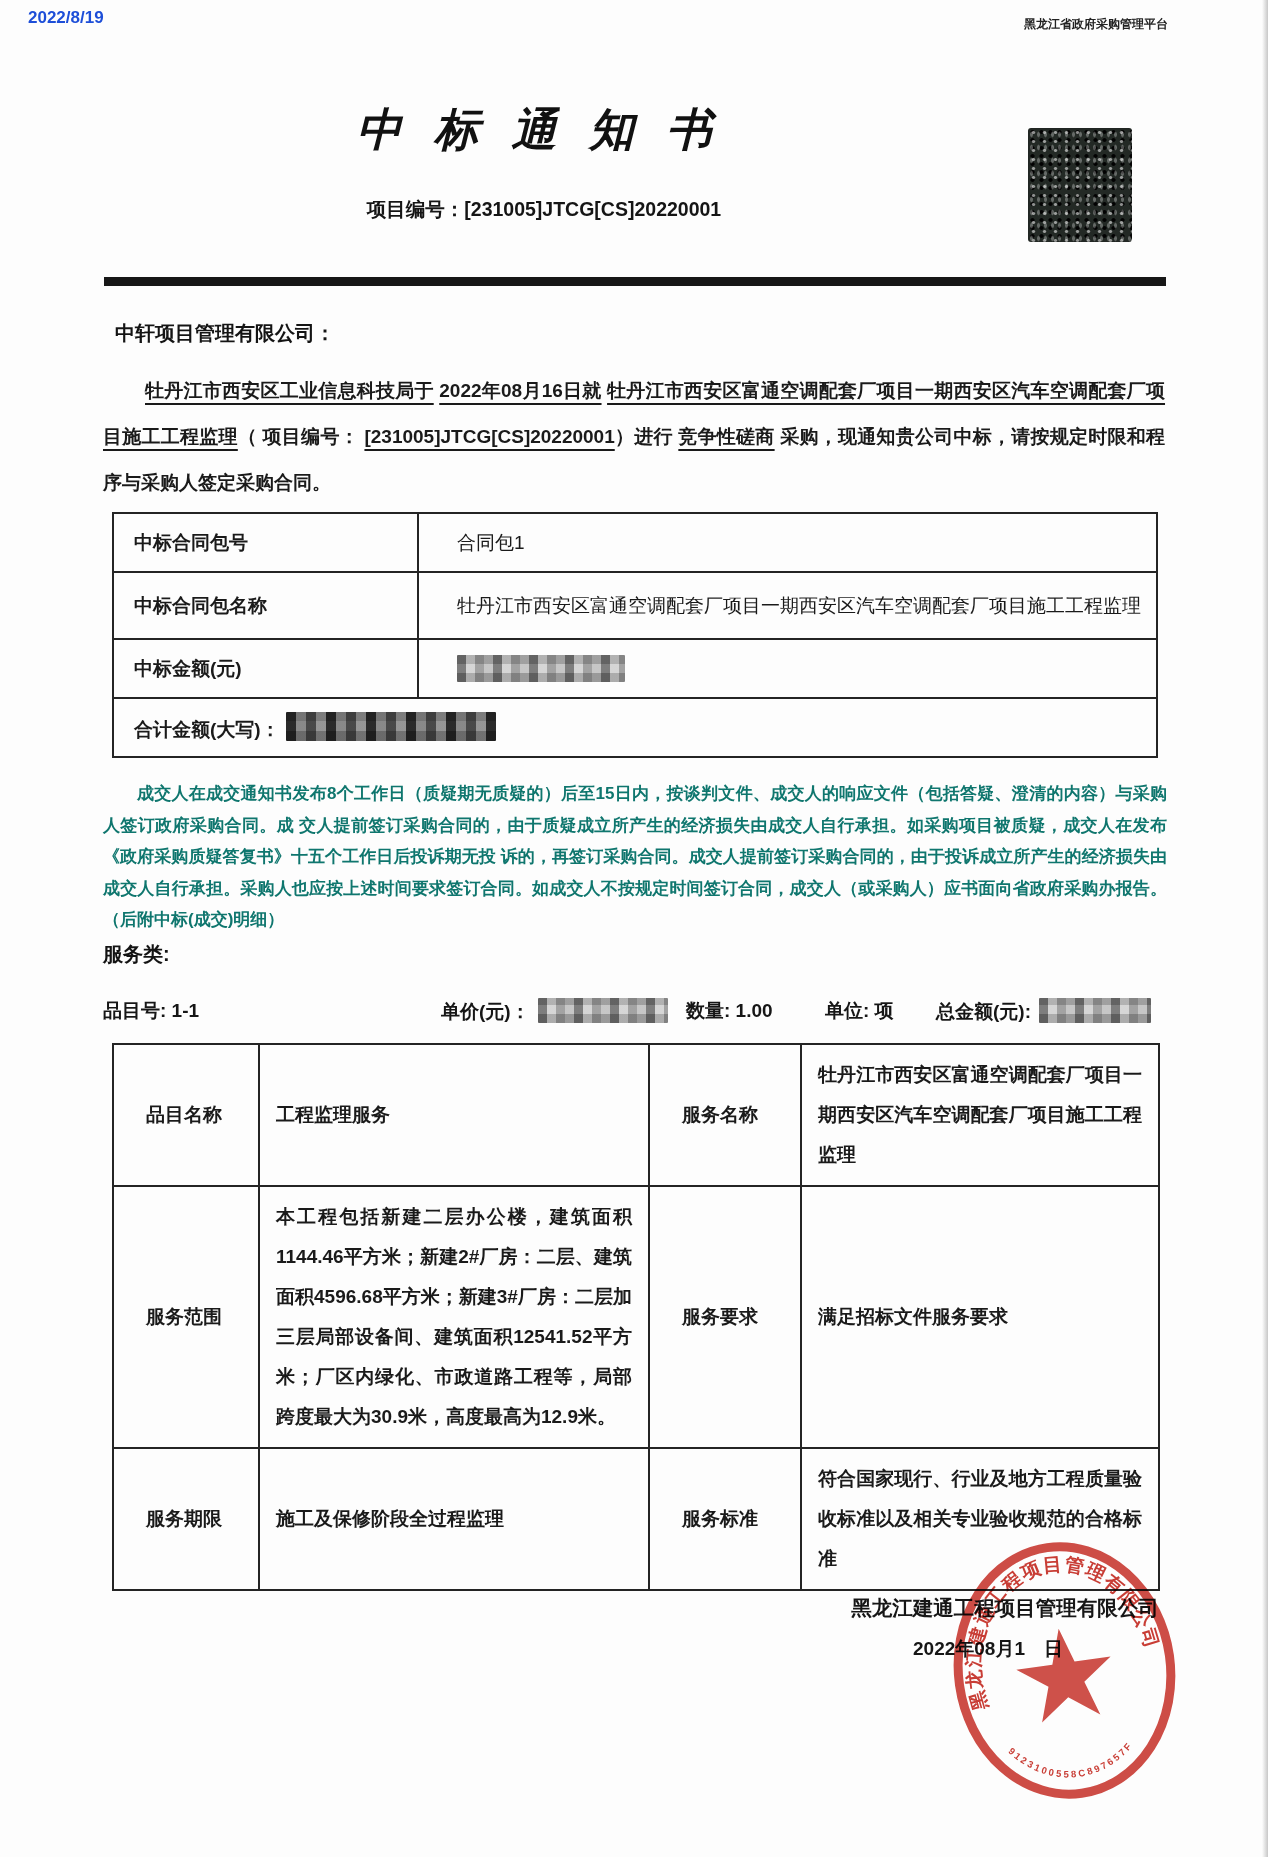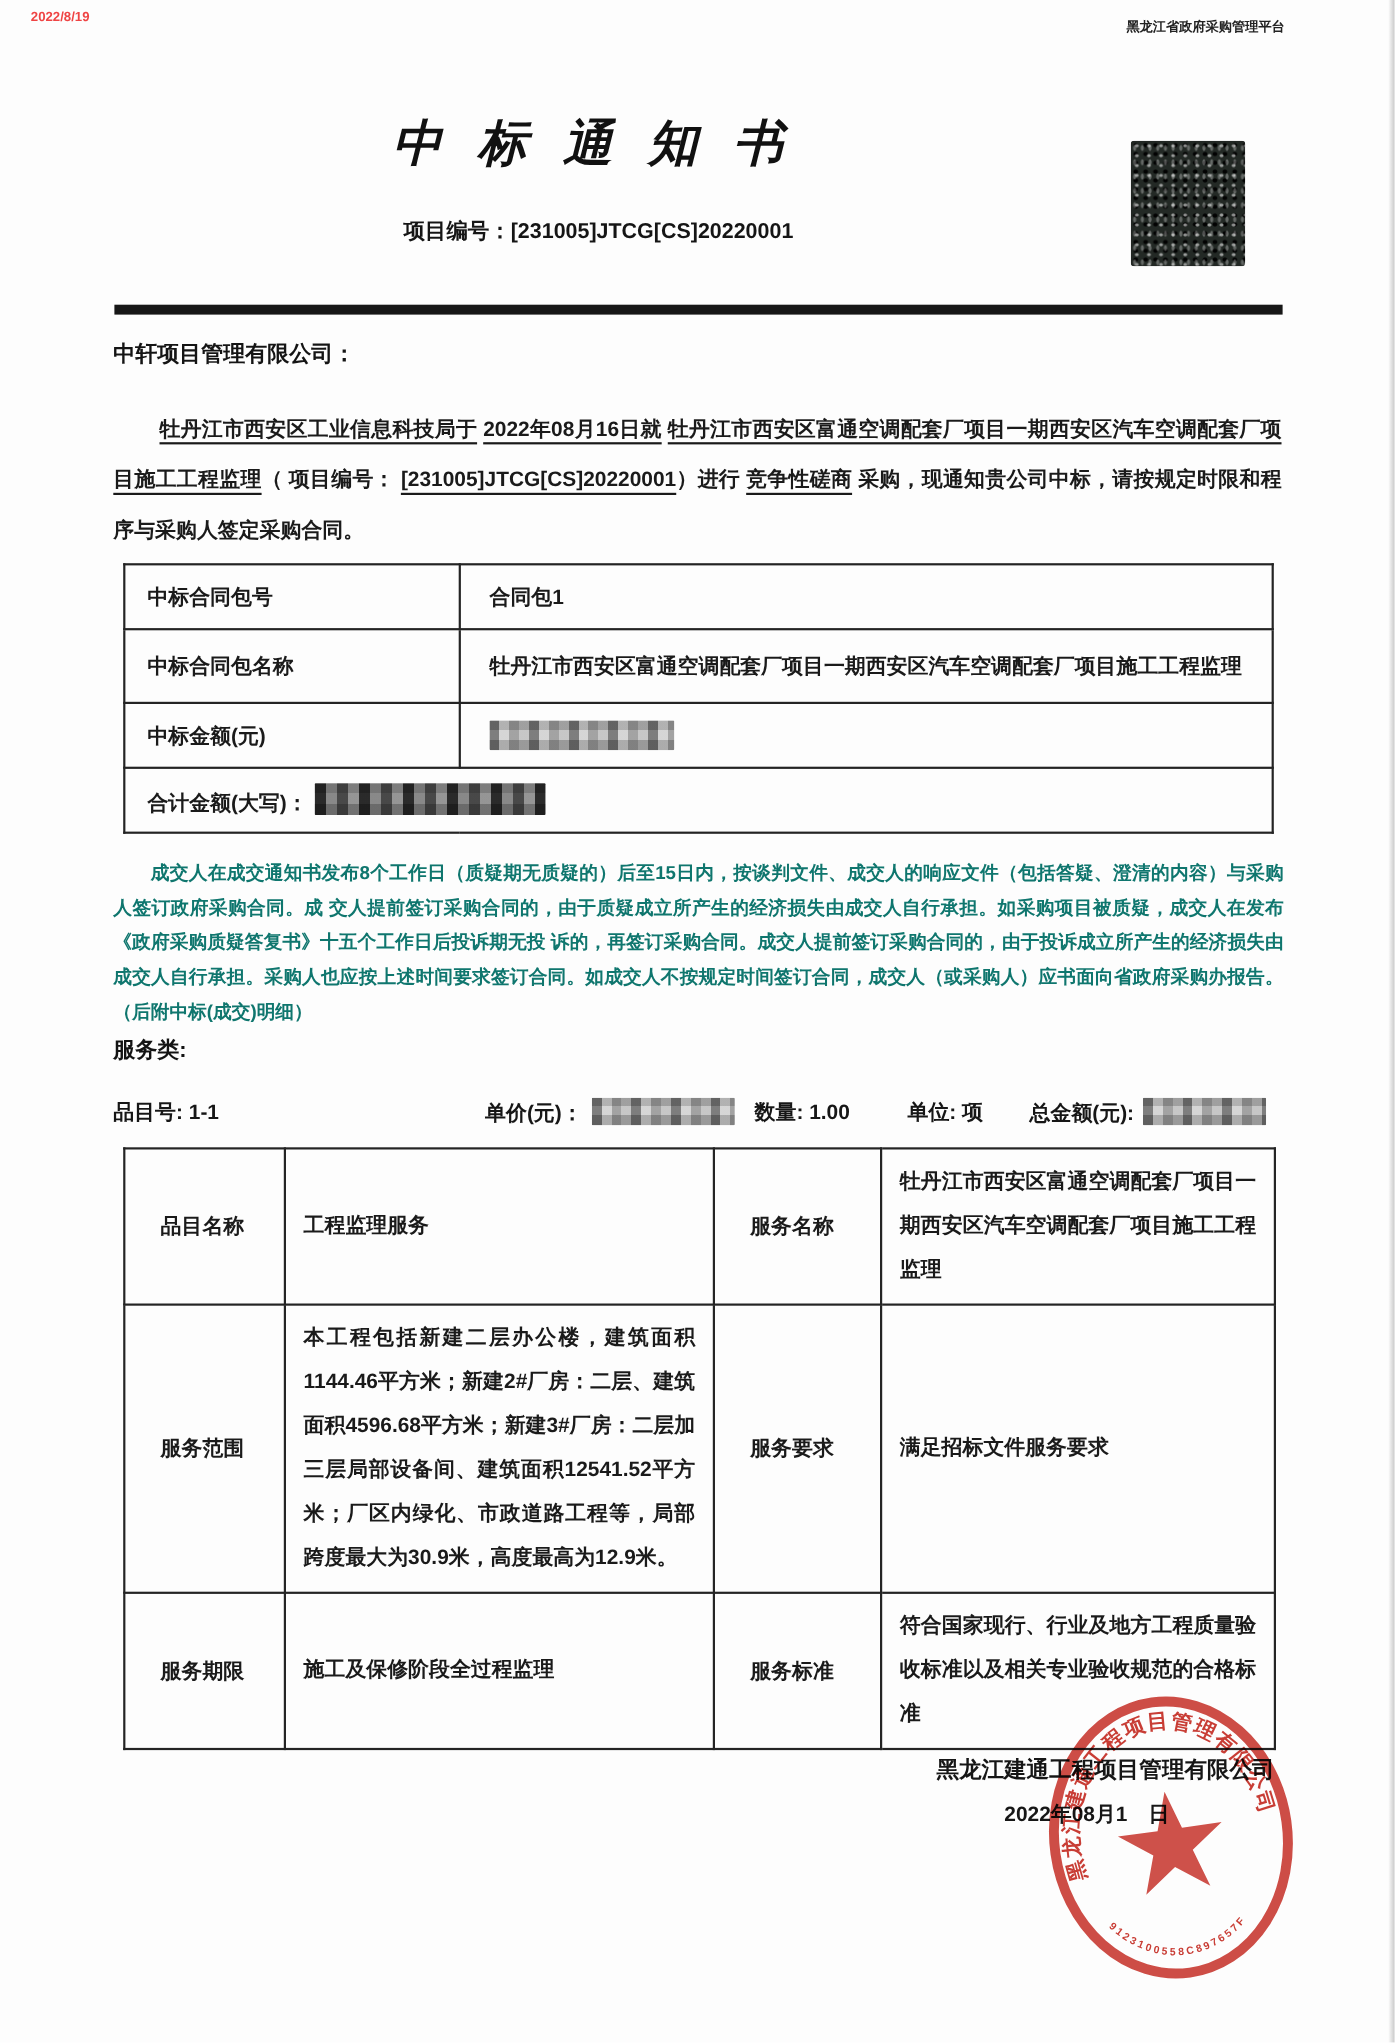--- a/index.html
+++ b/index.html
@@ -4,46 +4,46 @@
 <style>
   html,body{margin:0;padding:0;background:#ffffff;}
   .page{
     position:relative;width:1268px;height:1857px;margin:0 auto;
     background:#fdfdfd;overflow:hidden;color:#1b1b1b;
     font-family:"Liberation Sans","DejaVu Sans",sans-serif;
     -webkit-font-smoothing:antialiased;
   }
   .edge-shadow{position:absolute;right:0;top:0;width:6px;height:100%;
     background:linear-gradient(to left,rgba(60,60,60,.28),rgba(60,60,60,0));}
-  .hdr-date{position:absolute;left:28px;top:8px;font-size:12px;font-weight:bold;color:#ef4444;}
+  .hdr-date{position:absolute;left:28px;top:8px;font-size:17px;font-weight:bold;color:#1d4ed8;}
   .hdr-platform{position:absolute;left:0;top:16px;width:1268px;text-align:right;
     padding-right:100px;box-sizing:border-box;font-size:12px;font-weight:bold;color:#222;}
   .doc-title{position:absolute;left:0;top:100px;width:1268px;text-align:center;
     padding-right:190px;box-sizing:border-box;font-size:45px;font-weight:bold;
     letter-spacing:10px;color:#111;font-style:italic;}
   .qr{position:absolute;left:1028px;top:128px;width:104px;height:114px;
     background-color:#232925;border-radius:3px;
     background-image:
       radial-gradient(rgba(255,255,255,.55) 1.2px,transparent 2.2px),
       radial-gradient(rgba(255,255,255,.30) 1px,transparent 1.8px),
       radial-gradient(rgba(0,0,0,.95) 1.6px,transparent 2.6px);
     background-size:11px 9px,7px 13px,9px 8px;
     box-shadow:0 0 3px rgba(30,30,30,.5) inset;}
   .project-no{position:absolute;left:0;top:196px;width:1268px;text-align:center;
     padding-right:180px;box-sizing:border-box;font-size:19.5px;font-weight:bold;color:#151515;}
   .thick-rule{position:absolute;left:104px;top:277px;width:1062px;height:9px;background:#171717;}
-  .addressee{position:absolute;left:103px;top:308px;margin:0;font-size:20px;font-weight:bold;color:#141414;}
+  .addressee{position:absolute;left:103px;top:308px;margin:12px;font-size:20px;font-weight:bold;color:#141414;}
   .intro{position:absolute;left:103px;top:368px;width:1062px;margin:0;
     font-size:19px;line-height:46px;font-weight:600;color:#1a1a1a;text-align:justify;text-indent:42px;}
   .u{text-decoration:underline;text-underline-offset:6px;text-decoration-thickness:2px;}
   table.doc{border-collapse:collapse;table-layout:fixed;}
   table.doc td{border:2px solid #242424;font-size:19px;color:#1a1a1a;vertical-align:middle;}
   .t1{position:absolute;left:112px;top:512px;width:1046px;}
   .t1 td.lbl{font-weight:bold;padding-left:20px;}
-  .t1 td.val{padding-left:26px;font-weight:700;border-radius:29px;}
+  .t1 td.val{padding-left:38px;font-weight:400;border-radius:29px;}
   .t1 tr.r1{height:59px}.t1 tr.r2{height:67px}.t1 tr.r3{height:59px}.t1 tr.r4{height:59px}
   .note{position:absolute;left:103px;top:778px;width:1064px;margin:0;font-size:17px;
     line-height:31.5px;font-weight:600;text-align:justify;text-indent:34px;color:#0f766e;}
   .svc-head{position:absolute;left:103px;top:941px;margin:0;font-size:20px;font-weight:bold;color:#131313;}
   .item-row{position:absolute;left:103px;top:998px;width:1065px;height:32px;font-size:19px;font-weight:bold;color:#161616;}
   .item-row .f{position:absolute;top:0;white-space:nowrap;}
   .t2{position:absolute;left:112px;top:1043px;width:1046px;}
   .t2 td.lbl{font-weight:bold;padding-left:32px;}
   .t2 td.val{padding:10px 16px;font-weight:600;line-height:40px;text-align:justify;}
   .t2 tr.r1{height:107px}.t2 tr.r2{height:240px}.t2 tr.r3{height:115px}

